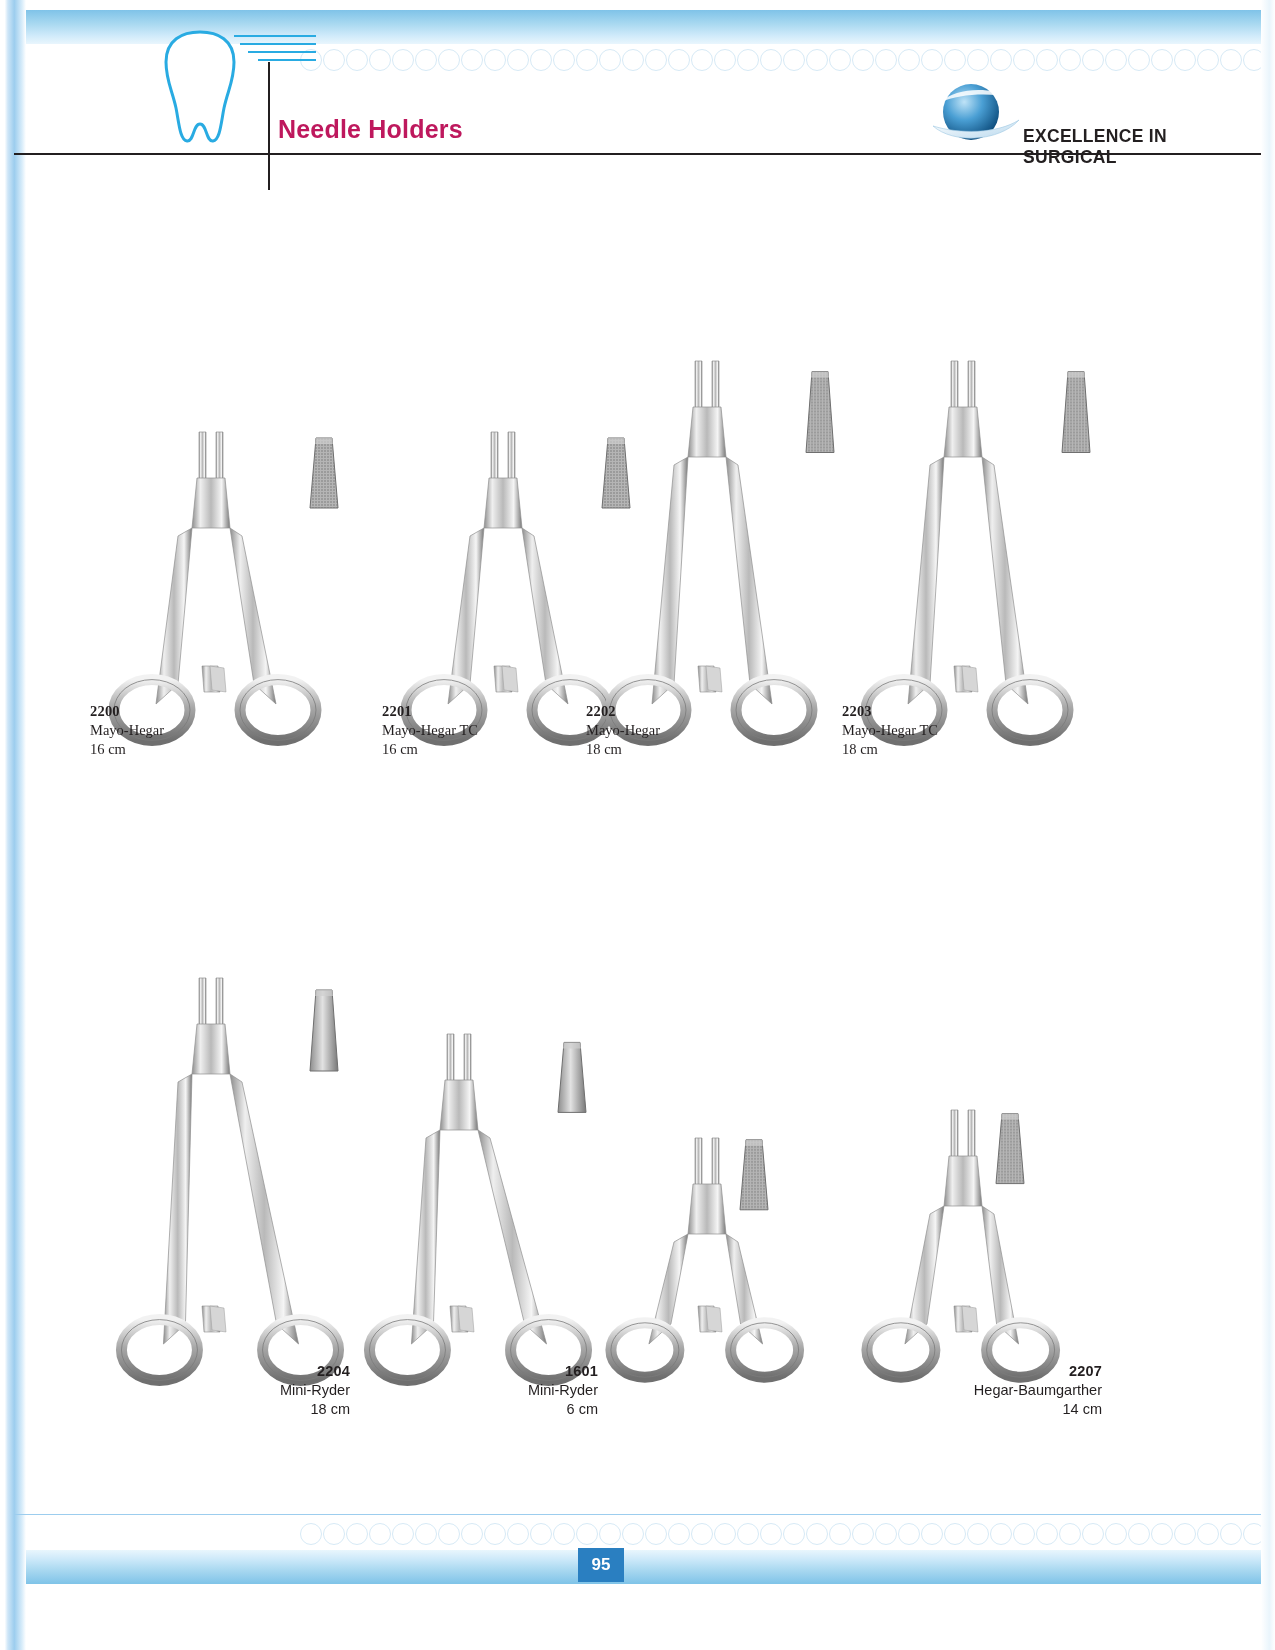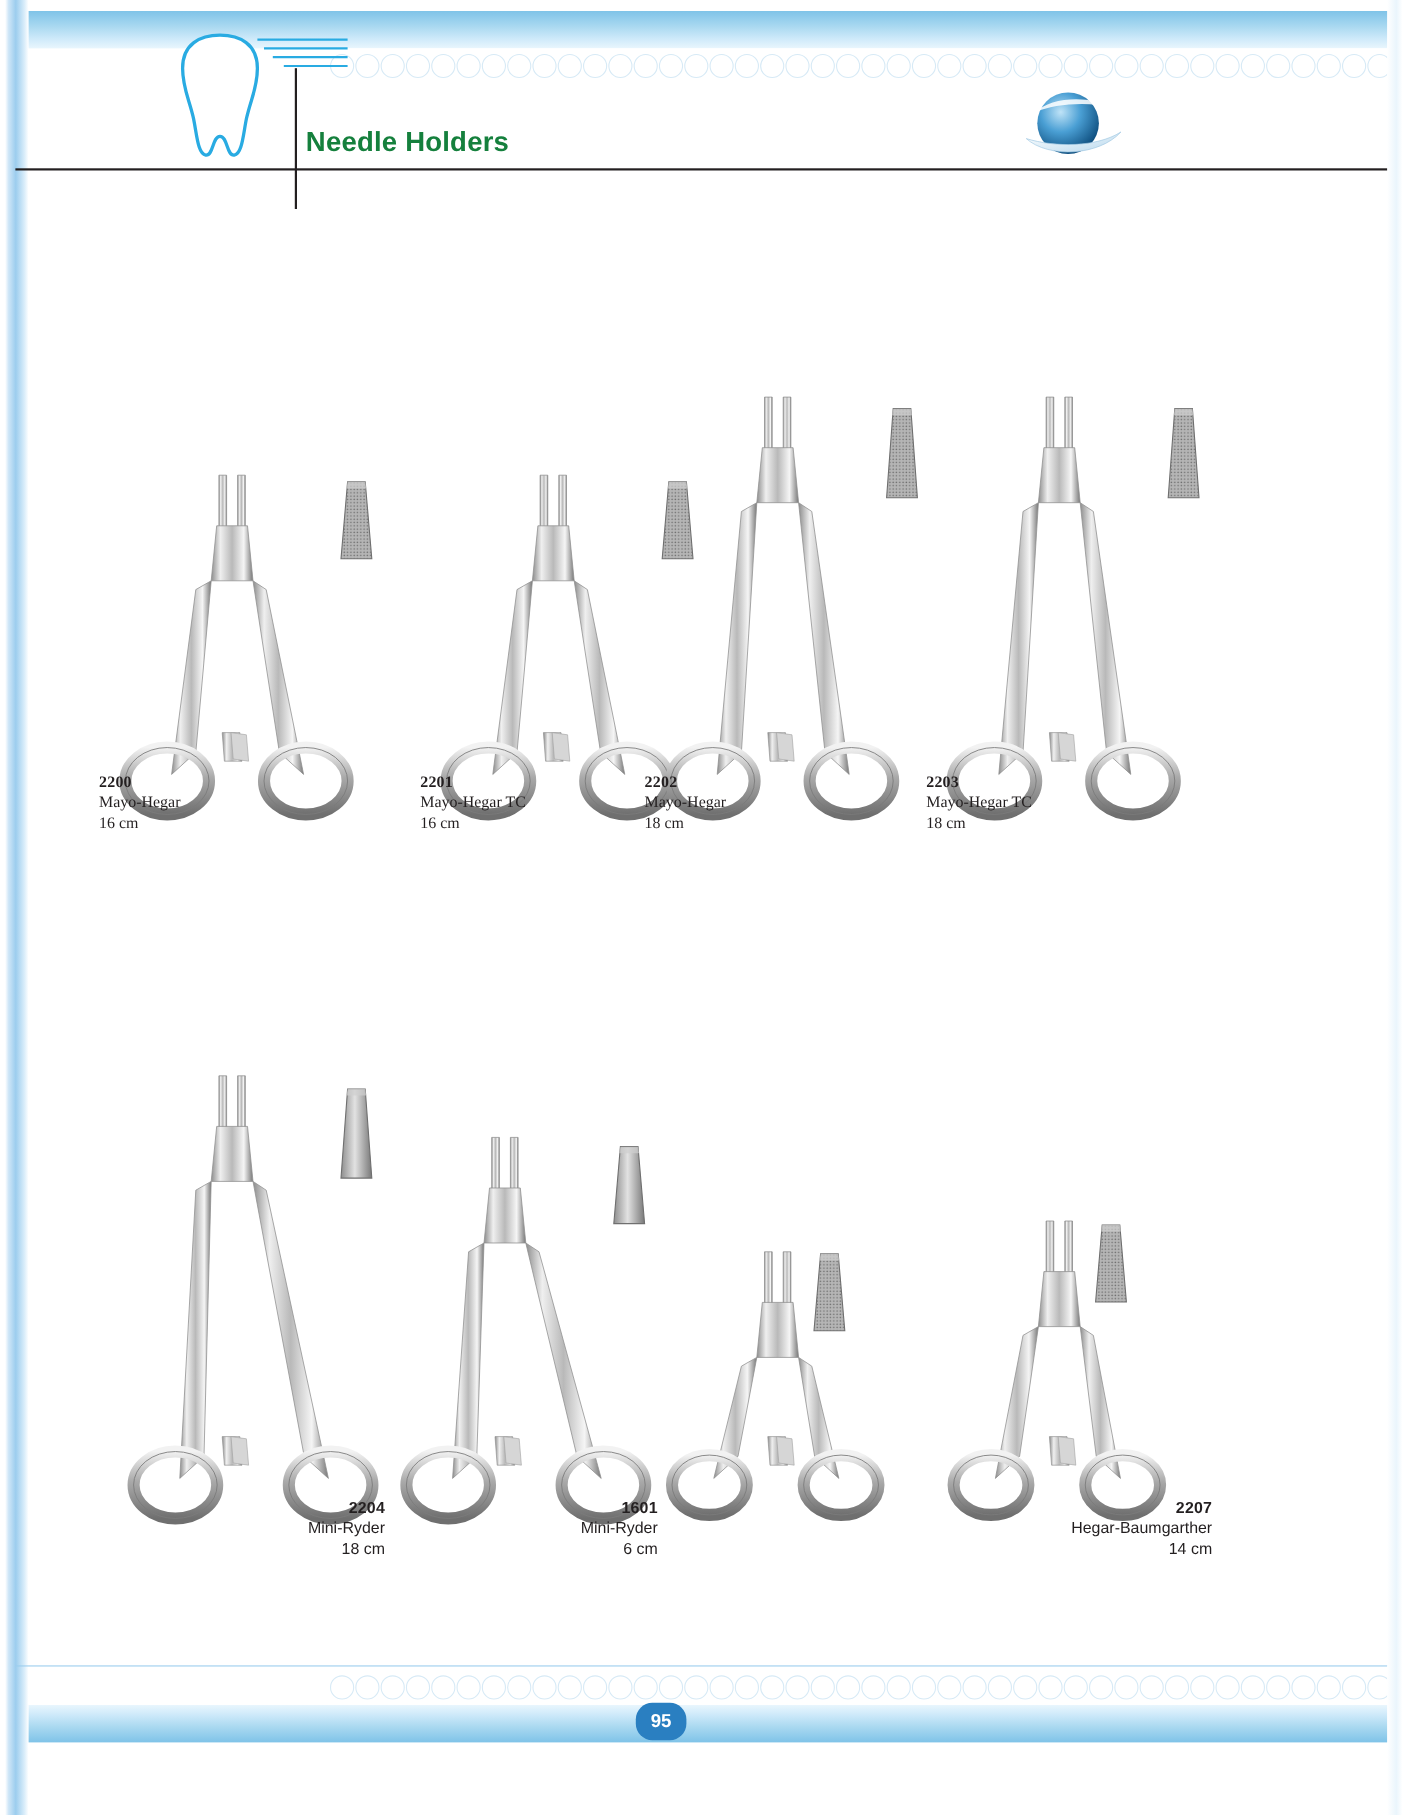--- a/index.html
+++ b/index.html
@@ -79,21 +79,21 @@
     position: absolute;
     left: 14px; top: 153px;
     width: 1247px; height: 2px;
     background: #231f20;
   }
   .header-title {
     position: absolute;
     left: 278px; top: 115px;
     font-size: 25px;
     font-weight: bold;
-    color: #15803d;
+    color: #be185d;
     letter-spacing: 0.2px;
   }
   .title-divider {
     position: absolute;
     left: 268px; top: 62px;
     width: 2px; height: 128px;
     background: #231f20;
   }
 
   
@@ -207,21 +207,21 @@
     position: absolute;
     left: 14px; top: 14px;
     width: 1247px; height: 1px;
     background: #9ccdee;
   }
   .page-num {
     position: absolute;
     left: 578px; top: 48px;
     width: 46px; height: 34px;
     background: #2a7fc1;
-    border-radius: 15px;
+    border-radius: 0;
     color: #ffffff;
     font-size: 17px;
     font-weight: bold;
     display: flex;
     align-items: center;
     justify-content: center;
   }
 </style>
 </head>
 <body>
@@ -312,20 +312,21 @@
             <linearGradient id="swo" x1="0" y1="0" x2="1" y2="1">
               <stop offset="0%" stop-color="#ffffff"></stop>
               <stop offset="100%" stop-color="#b9d9ee"></stop>
             </linearGradient>
           </defs>
           <circle cx="46" cy="32" r="28" fill="url(#sph)"></circle>
           <path d="M8 46 C28 64 74 62 94 40 C72 54 34 54 8 46 Z" fill="url(#swo)" stroke="#9dc7e2" stroke-width="0.6"></path>
           <path d="M16 22 C30 8 66 6 86 18 C66 12 34 14 16 22 Z" fill="#ffffff" opacity="0.85"></path>
         </svg>
       </div>
+      <div class="brand-tag">EXCELLENCE IN SURGICAL</div>
     </div>
   </div>
 
   <div class="grid">
 
     <div class="row row1">
 
       <div class="cell" style="left:0px;">
         <div class="instr" id="fig0">
             <svg viewBox="0 0 260 376" width="260" height="376">

